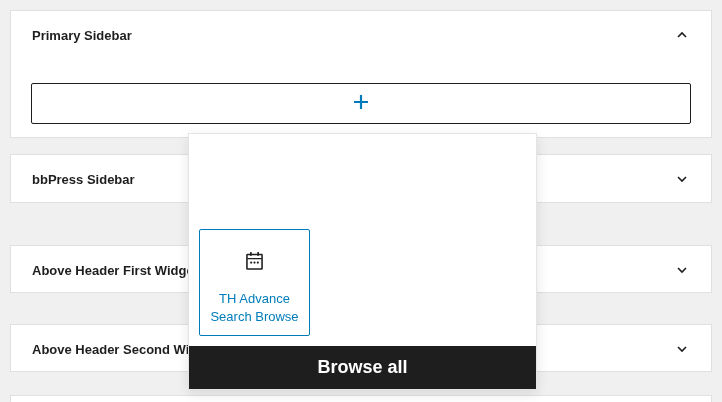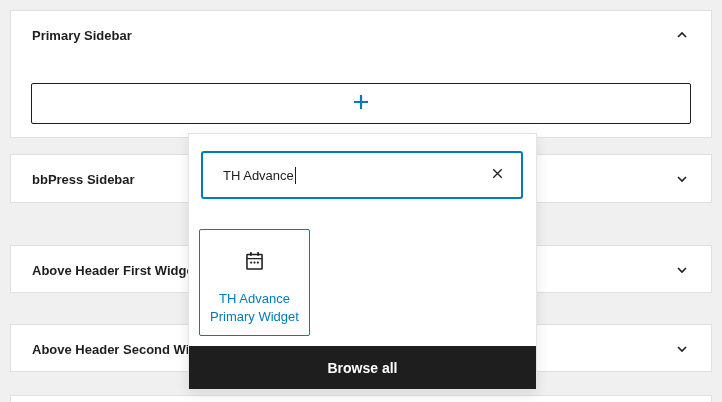--- a/index.html
+++ b/index.html
@@ -53,21 +53,21 @@
     display:flex; flex-direction:column; align-items:center; padding-top:19px;
     font-family:inherit;
   }
   .result-label {
     margin-top:13px; font-size:13px; line-height:18px; color:#007cba;
     text-align:center; width:100px;
   }
   .browse-all {
     position:absolute; left:0; bottom:0; width:100%; height:43px;
     background:#1e1e1e; color:#fff; border:none; cursor:pointer;
-    font-family:inherit; font-size:14px; font-weight:600;
+    font-family:inherit; font-size:18px; font-weight:600;
     display:flex; align-items:center; justify-content:center;
   }
 </style>
 </head>
 <body>
 
 <div class="screen">
 
   <section class="panel panel-primary">
     <button class="panel-header">
@@ -117,43 +117,32 @@
             <path d="M4 6 L8 10 L12 6" fill="none" stroke="#1e1e1e" stroke-width="1.6"></path>
           </svg>
       </span>
     </button>
   </section>
 
   <section class="panel panel-partial"></section>
 
   <div class="inserter">
 
-    <div class="search-box">
-      <span class="search-text">TH Advance</span>
-      <span class="caret"></span>
-      <button class="clear-btn">
-        <span>
-          <svg width="15" height="15" viewBox="0 0 16 16">
-              <path d="M3.5 3.5 L12.5 12.5 M12.5 3.5 L3.5 12.5" fill="none" stroke="#1e1e1e" stroke-width="1.4"></path>
-            </svg>
-        </span>
-      </button>
-    </div>
 
     <button class="result-card">
       <span>
         <svg width="25" height="25" viewBox="0 0 24 24">
           <rect x="4.75" y="5.25" width="14.5" height="14" rx="0.5" fill="none" stroke="#1e1e1e" stroke-width="1.5"></rect>
           <line x1="8.5" y1="3" x2="8.5" y2="6.5" stroke="#1e1e1e" stroke-width="1.7"></line>
           <line x1="15.5" y1="3" x2="15.5" y2="6.5" stroke="#1e1e1e" stroke-width="1.7"></line>
           <line x1="5" y1="9.25" x2="19" y2="9.25" stroke="#1e1e1e" stroke-width="1.2"></line>
           <circle cx="8.8" cy="13" r="1.05" fill="#1e1e1e"></circle>
           <circle cx="12" cy="13" r="1.05" fill="#1e1e1e"></circle>
           <circle cx="15.2" cy="13" r="1.05" fill="#1e1e1e"></circle>
         </svg>
       </span>
-      <span class="result-label">TH Advance Primary Widget</span>
+      <span class="result-label">TH Advance Search Browse</span>
     </button>
 
     <button class="browse-all">Browse all</button>
   </div>
 
 </div>
 
 </body></html>

